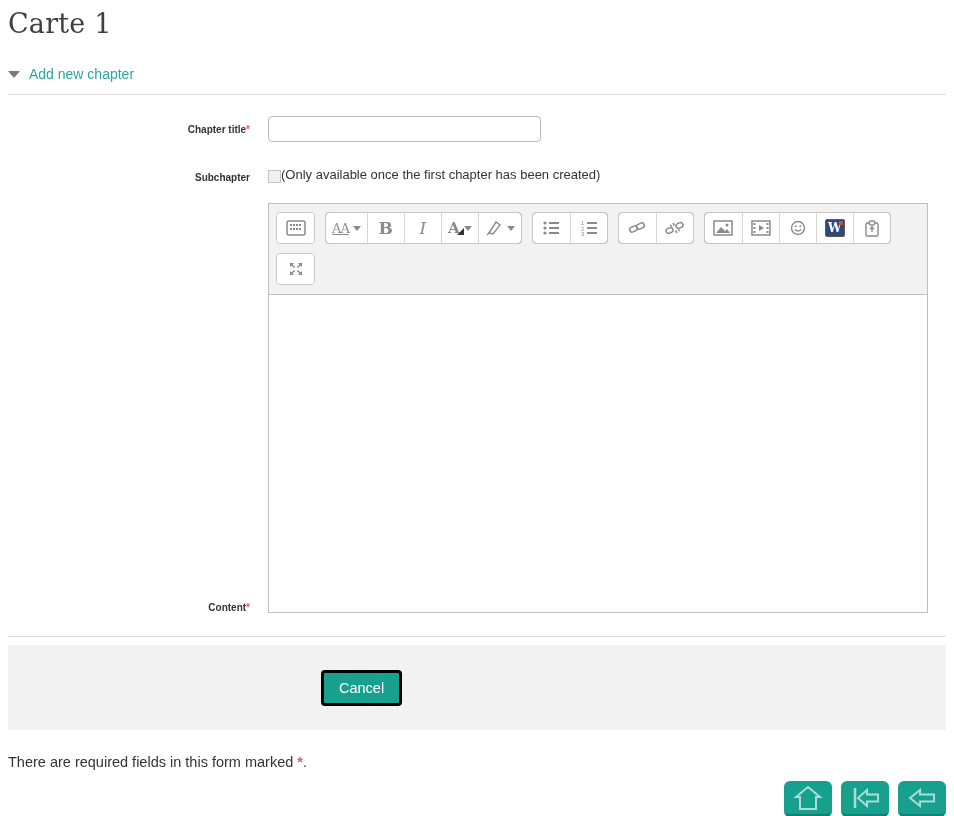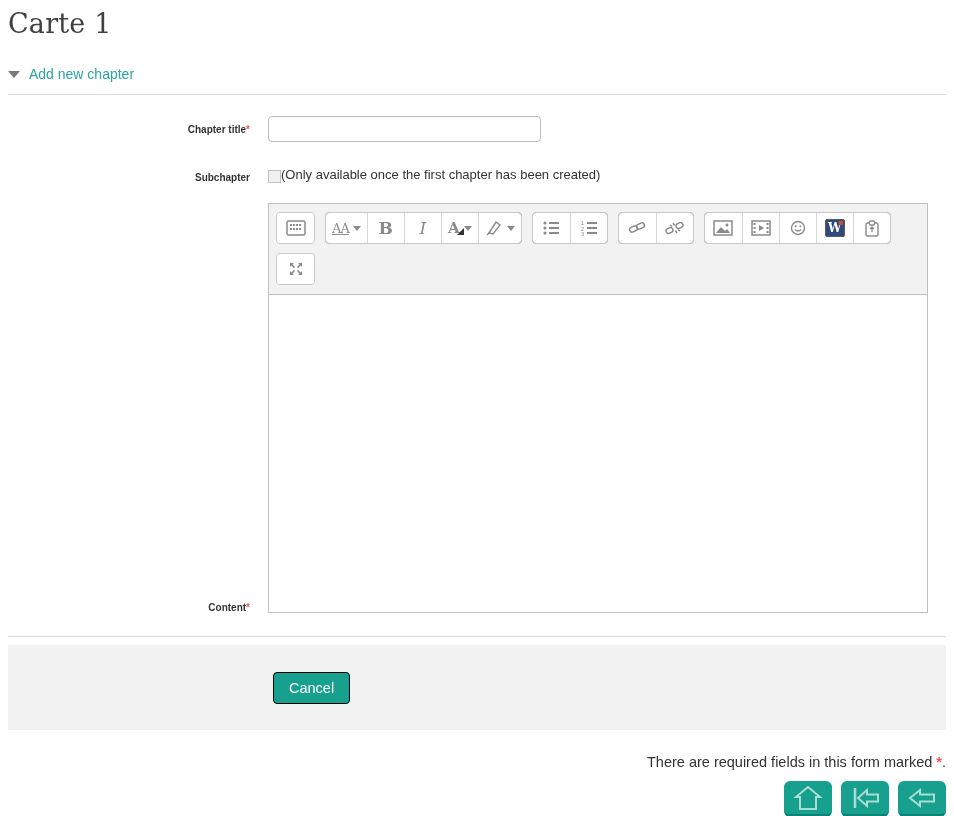--- a/index.html
+++ b/index.html
@@ -95,24 +95,24 @@
   .action-bar {
     margin-top: 8px; height: 85px; background: #f2f2f2;
     display: flex; align-items: center; gap: 10px; padding-left: 265px;
   }
   .btn {
     font-family: "Liberation Sans", sans-serif;
     font-size: 14.5px; color: #fff; background: #17a08e;
     border-radius: 4px; padding: 7px 15px; cursor: pointer;
   }
   .btn-primary { border: 1px solid #0d7c6f; }
-  .btn-secondary { border: 1px solid #000000; }
+  .btn-secondary { border: 3px solid #000000; margin-left: 48px; }
 
   
-  .required-note { margin-top: 24px; text-align: right; font-size: 14.5px; color: #333; }
+  .required-note { margin-top: 24px; text-align: left; font-size: 14.5px; color: #333; }
   .book-nav { margin-top: 11px; display: flex; justify-content: flex-end; gap: 9px; }
   .nav-btn {
     width: 48px; height: 36px; background: #17a08e; border: none; border-bottom: 3px solid #0c8275;
     border-radius: 6px; display: flex; align-items: center; justify-content: center; cursor: pointer;
   }
 </style>
 </head>
 <body>
 
 <div class="page">

